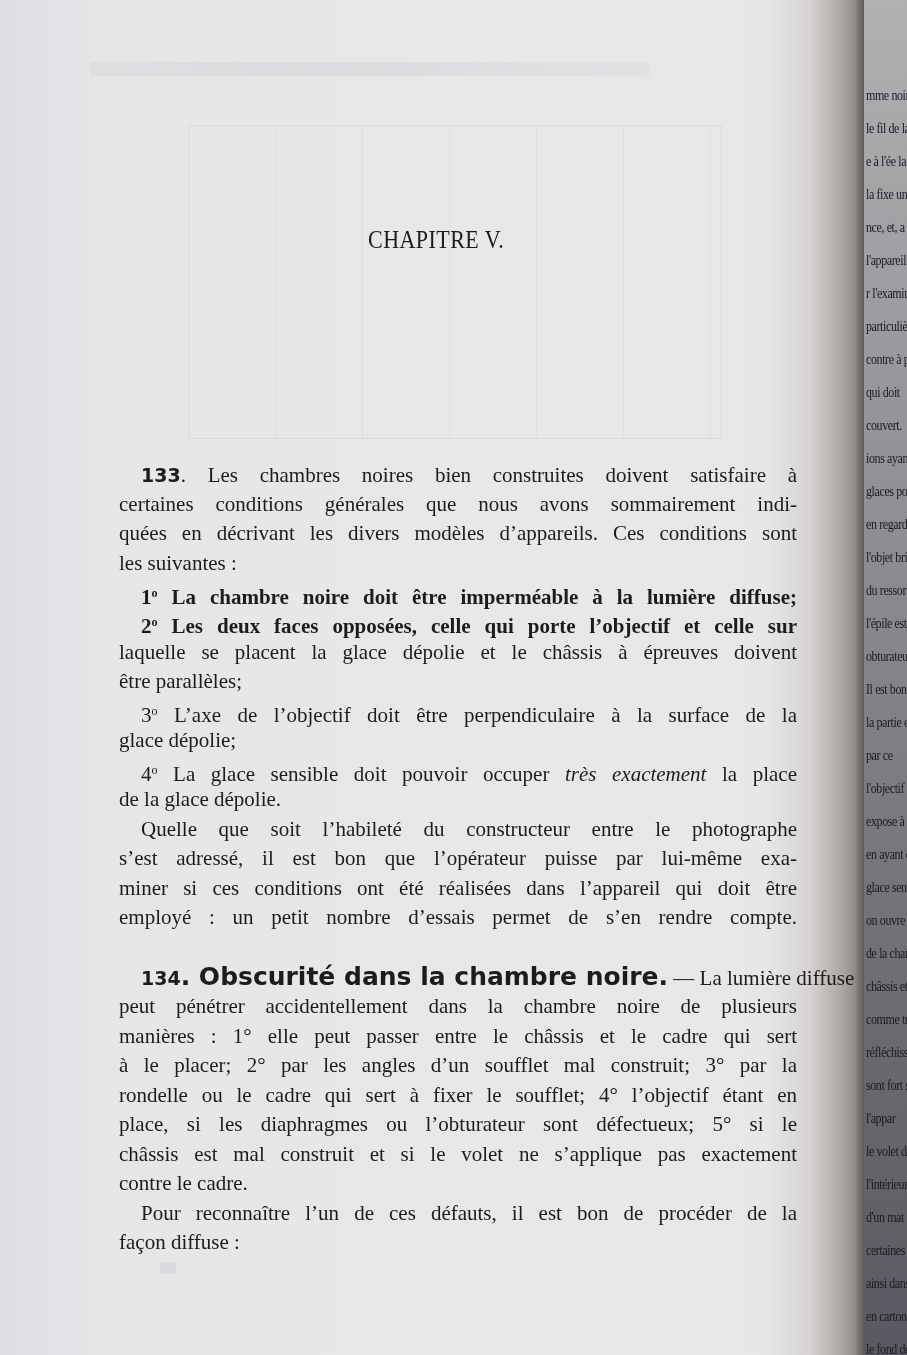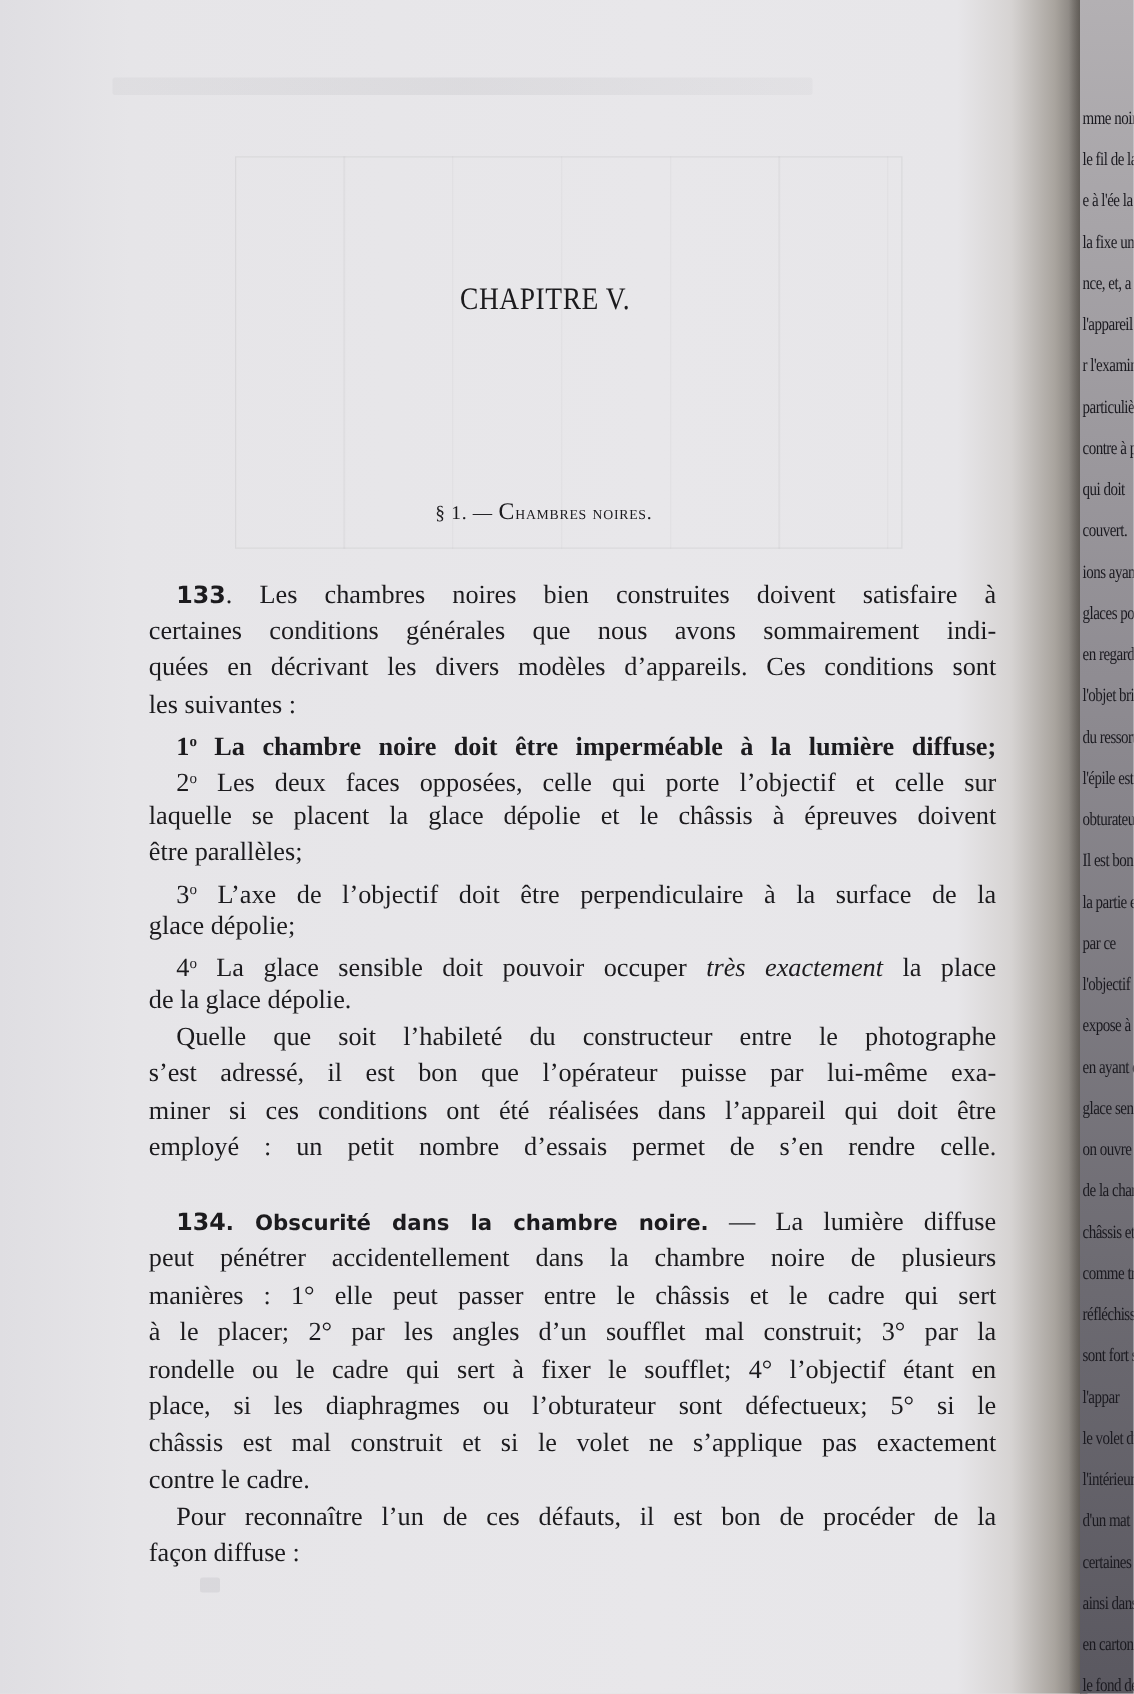--- a/index.html
+++ b/index.html
@@ -139,72 +139,68 @@
       width: 100%;
     }
     .num {
       font-family: "DejaVu Sans", sans-serif;
       font-weight: bold;
       font-size: 19px;
     }
     .bold-sans {
       font-family: "DejaVu Sans", sans-serif;
       font-weight: bold;
-      font-size: 17px;
+      font-size: 25px;
     }
     .ital { font-style: italic; }
     sup.deg { font-size: 12px; vertical-align: 7px; }
   </style>
 </head>
 <body>
 
 <div class="page">
   <div class="ghost-head"></div>
   <div class="ghost"></div>
   <div class="ghost-mark"></div>
 
   <div class="chapter-title">CHAPITRE V.</div>
-  <div class="section-title">
-    <span>§ 1. —</span>
-    <span class="sc"><span style="font-size:19px">C</span><span>hambres noires.</span></span>
-  </div>
 
   <div class="body-text" style="top:0;">
 
     <div class="line" style="top: 460px; left: 0px; width: 678px; box-sizing: border-box; padding-left: 22px;">
       <span class="inner" style="padding-left:0;"><span class="num">133</span><span>. Les chambres noires bien construites doivent satisfaire à</span></span>
     </div>
     <div class="line" style="top:489px;">certaines conditions générales que nous avons sommairement indi-</div>
     <div class="line" style="top:518px;">quées en décrivant les divers modèles d’appareils. Ces conditions sont</div>
     <div class="line last" style="top:548px;">les suivantes :</div>
 
     <div class="line" style="top: 578px; left: 0px; width: 678px; text-indent: 0px; padding-left: 22px; box-sizing: border-box; margin-left: 0px; font-weight: bold;">
       <span class="inner" style="padding-left: 0px;"><span>1</span><sup class="deg">o</sup> <span>La chambre noire doit être imperméable à la lumière diffuse;</span></span>
     </div>
 
     <div class="line" style="top: 607px; left: 0px; width: 678px; text-indent: 0px; padding-left: 22px; box-sizing: border-box; margin-left: 0px;">
-      <span class="inner" style="padding-left: 0px;"><span>2</span><sup class="deg">o</sup> <span>Les deux faces opposées, celle qui porte l’objectif et celle sur</span></span>
+      <span class="inner" style="padding-left: 0px; font-weight: bold;"><span>2</span><sup class="deg">o</sup> <span>Les deux faces opposées, celle qui porte l’objectif et celle sur</span></span>
     </div>
     <div class="line" style="top:637px;">laquelle se placent la glace dépolie et le châssis à épreuves doivent</div>
     <div class="line last" style="top:666px;">être parallèles;</div>
 
     <div class="line" style="top: 696px; left: 0px; width: 678px; text-indent: 0px; padding-left: 22px; box-sizing: border-box; margin-left: 0px;">
       <span class="inner" style="padding-left: 0px;"><span>3</span><sup class="deg">o</sup> <span>L’axe de l’objectif doit être perpendiculaire à la surface de la</span></span>
     </div>
     <div class="line last" style="top:725px;">glace dépolie;</div>
 
     <div class="line" style="top: 755px; left: 0px; width: 678px; text-indent: 0px; padding-left: 22px; box-sizing: border-box; margin-left: 0px;">
       <span class="inner" style="padding-left: 0px;"><span>4</span><sup class="deg">o</sup> <span>La glace sensible doit pouvoir occuper </span><span class="ital">très exactement</span><span> la place</span></span>
     </div>
     <div class="line last" style="top:784px;">de la glace dépolie.</div>
 
     <div class="line" style="top: 814px; left: 0px; width: 678px; padding-left: 22px; text-indent: 0px; box-sizing: border-box; margin-left: 0px;">Quelle que soit l’habileté du constructeur entre le photographe</div>
     <div class="line" style="top:843px;">s’est adressé, il est bon que l’opérateur puisse par lui-même exa-</div>
     <div class="line" style="top:873px;">miner si ces conditions ont été réalisées dans l’appareil qui doit être</div>
-    <div class="line" style="top:902px;">employé : un petit nombre d’essais permet de s’en rendre celle.</div>
+    <div class="line" style="top:902px;">employé : un petit nombre d’essais permet de s’en rendre compte.</div>
 
     <div class="line" style="top: 962px; left: 0px; width: 678px; box-sizing: border-box; padding-left: 22px;">
       <span class="inner"><span class="num">134</span><span class="bold-sans">. Obscurité dans la chambre noire.</span><span> — La lumière diffuse</span></span>
     </div>
     <div class="line" style="top:991px;">peut pénétrer accidentellement dans la chambre noire de plusieurs</div>
     <div class="line" style="top:1021px;">manières : 1° elle peut passer entre le châssis et le cadre qui sert</div>
     <div class="line" style="top:1050px;">à le placer; 2° par les angles d’un soufflet mal construit; 3° par la</div>
     <div class="line" style="top:1080px;">rondelle ou le cadre qui sert à fixer le soufflet; 4° l’objectif étant en</div>
     <div class="line" style="top:1109px;">place, si les diaphragmes ou l’obturateur sont défectueux; 5° si le</div>
     <div class="line" style="top:1139px;">châssis est mal construit et si le volet ne s’applique pas exactement</div>

